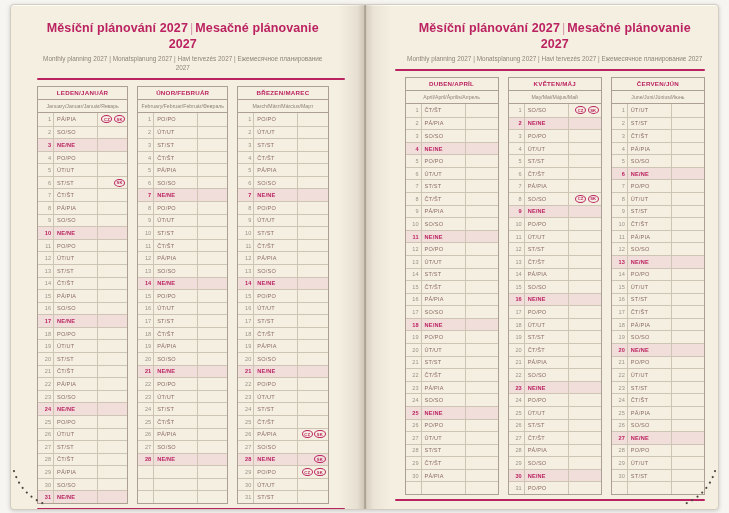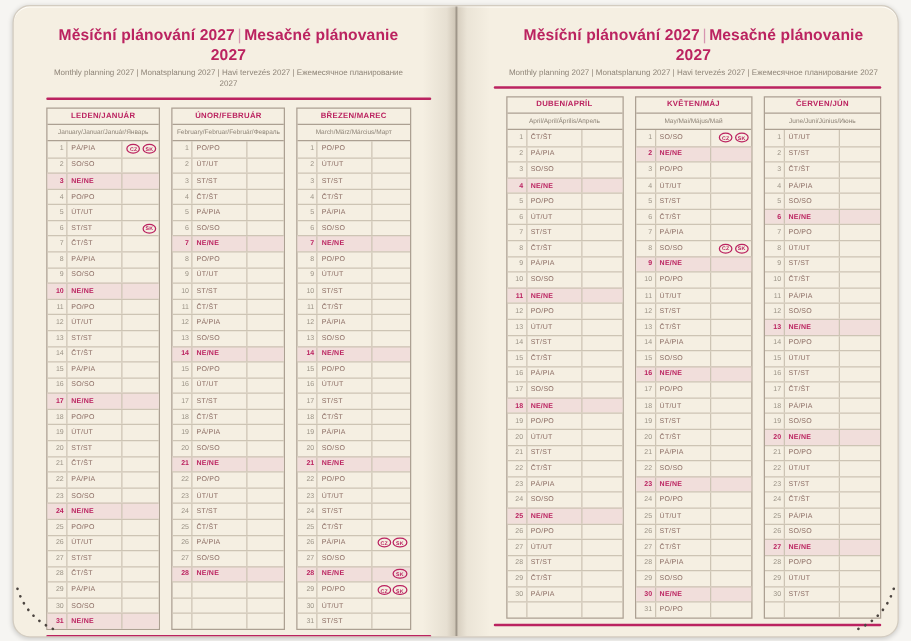--- a/index.html
+++ b/index.html
@@ -9,21 +9,21 @@
     --line:#aca092;
     --line-light:#cdc4b4;
     --num:#9b9386;
     --dow:#8b6c63;
     --sun-bg:#f1dedb;
     --page:#f5efe2;
   }
   html,body{margin:0;padding:0;width:729px;height:513px;overflow:hidden;
     background:#f6f5f2;font-family:"Liberation Sans","DejaVu Sans",sans-serif;}
   .spread{position:absolute;left:10px;top:4px;width:707px;height:504px;
-    background:var(--page);border:1px solid #d3ccc0;border-radius:14px;
+    background:var(--page);border:1px solid #d3ccc0;border-radius:4px;
     box-shadow:0 1px 4px rgba(0,0,0,.18), inset 0 1px 0 #fffdf8;
     display:flex;overflow:hidden;}
   .page{width:50%;height:100%;box-sizing:border-box;position:relative;}
   .page.left{padding:15px 36px 0 26px;}
   .page.right{padding:15px 13px 0 40px;}
   .title{ text-align:center;color:var(--accent);font-weight:bold;
     font-size:12.5px;line-height:16px;letter-spacing:.1px;}
   .title .sep{color:var(--sep);font-weight:normal;padding:0 2px;}
   .subtitle{text-align:center;color:var(--sub-gray);font-size:6.4px;
     line-height:9px;margin-top:2px;}

